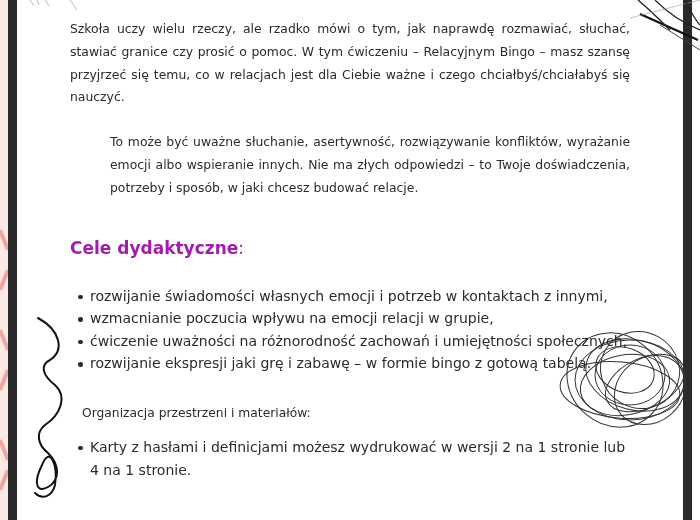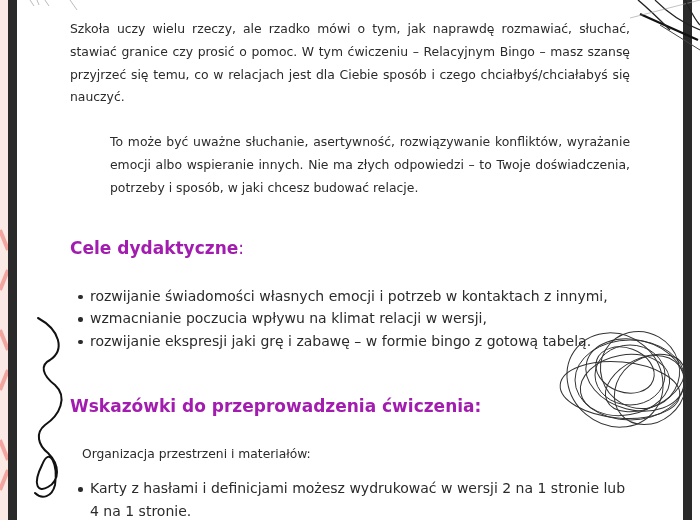--- a/index.html
+++ b/index.html
@@ -85,34 +85,34 @@
     <ellipse cx="65" cy="75" rx="60" ry="28" transform="rotate(5 65 75)"></ellipse>
     <ellipse cx="90" cy="68" rx="42" ry="25" transform="rotate(-25 90 68)"></ellipse>
     <ellipse cx="75" cy="60" rx="35" ry="30"></ellipse>
     <ellipse cx="60" cy="65" rx="50" ry="45" transform="rotate(40 60 65)"></ellipse>
     <ellipse cx="95" cy="75" rx="38" ry="32" transform="rotate(-40 95 75)"></ellipse>
     <ellipse cx="70" cy="55" rx="30" ry="22" transform="rotate(20 70 55)"></ellipse>
   </g>
 </svg>
 
 <div class="content">
-  <p class="para">Szkoła uczy wielu rzeczy, ale rzadko mówi o tym, jak naprawdę rozmawiać, słuchać, stawiać granice czy prosić o pomoc. W tym ćwiczeniu – Relacyjnym Bingo – masz szansę przyjrzeć się temu, co w relacjach jest dla Ciebie sposób i czego chciałbyś/chciałabyś się nauczyć.</p>
+  <p class="para">Szkoła uczy wielu rzeczy, ale rzadko mówi o tym, jak naprawdę rozmawiać, słuchać, stawiać granice czy prosić o pomoc. W tym ćwiczeniu – Relacyjnym Bingo – masz szansę przyjrzeć się temu, co w relacjach jest dla Ciebie ważne i czego chciałbyś/chciałabyś się nauczyć.</p>
   <p class="para">To może być uważne słuchanie, asertywność, rozwiązywanie konfliktów, wyrażanie emocji albo wspieranie innych. Nie ma złych odpowiedzi – to Twoje doświadczenia, potrzeby i sposób, w jaki chcesz budować relacje.</p>
 
   <h2 class="heading" style="margin-top:38px">
     <span>Cele dydaktyczne</span><span class="colon">:</span>
   </h2>
 
   <ul class="list" style="margin-top:27px">
     <li>rozwijanie świadomości własnych emocji i potrzeb w kontaktach z innymi,</li>
-    <li>wzmacnianie poczucia wpływu na klimat relacji w wersji,</li>
+    <li>wzmacnianie poczucia wpływu na emocji relacji w grupie,</li>
+    <li>ćwiczenie uważności na różnorodność zachowań i umiejętności społecznych,</li>
     <li>rozwijanie ekspresji jaki grę i zabawę – w formie bingo z gotową tabelą.</li>
   </ul>
 
-  <h2 class="heading" style="margin-top:44px">Wskazówki do przeprowadzenia ćwiczenia:</h2>
 
   <p class="sub-label" style="margin-top:27px">Organizacja przestrzeni i materiałów:</p>
 
   <ul class="list">
     <li>Karty z hasłami i definicjami  możesz wydrukować w wersji 2 na 1 stronie lub 4 na 1 stronie.</li>
 
   </ul>
 </div>
 
 </body></html>

